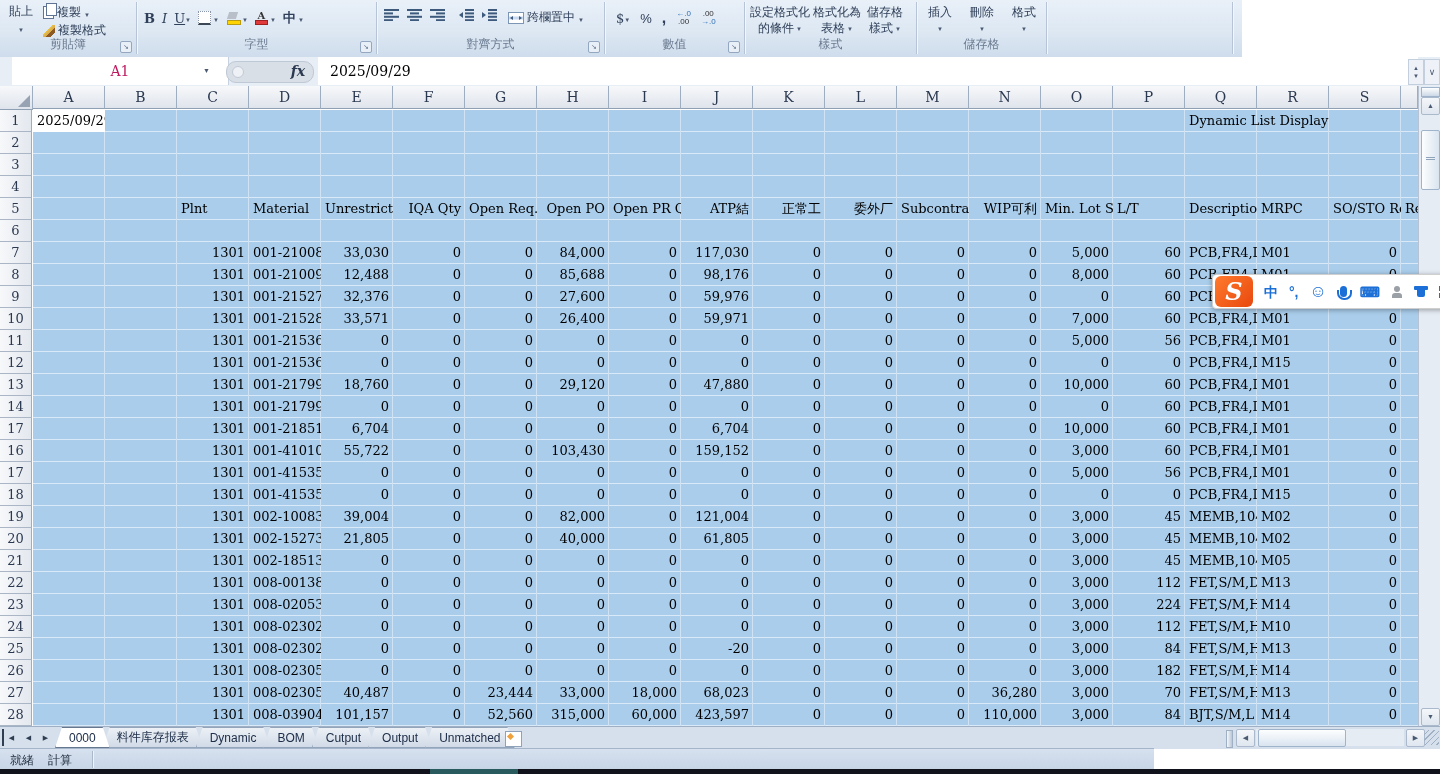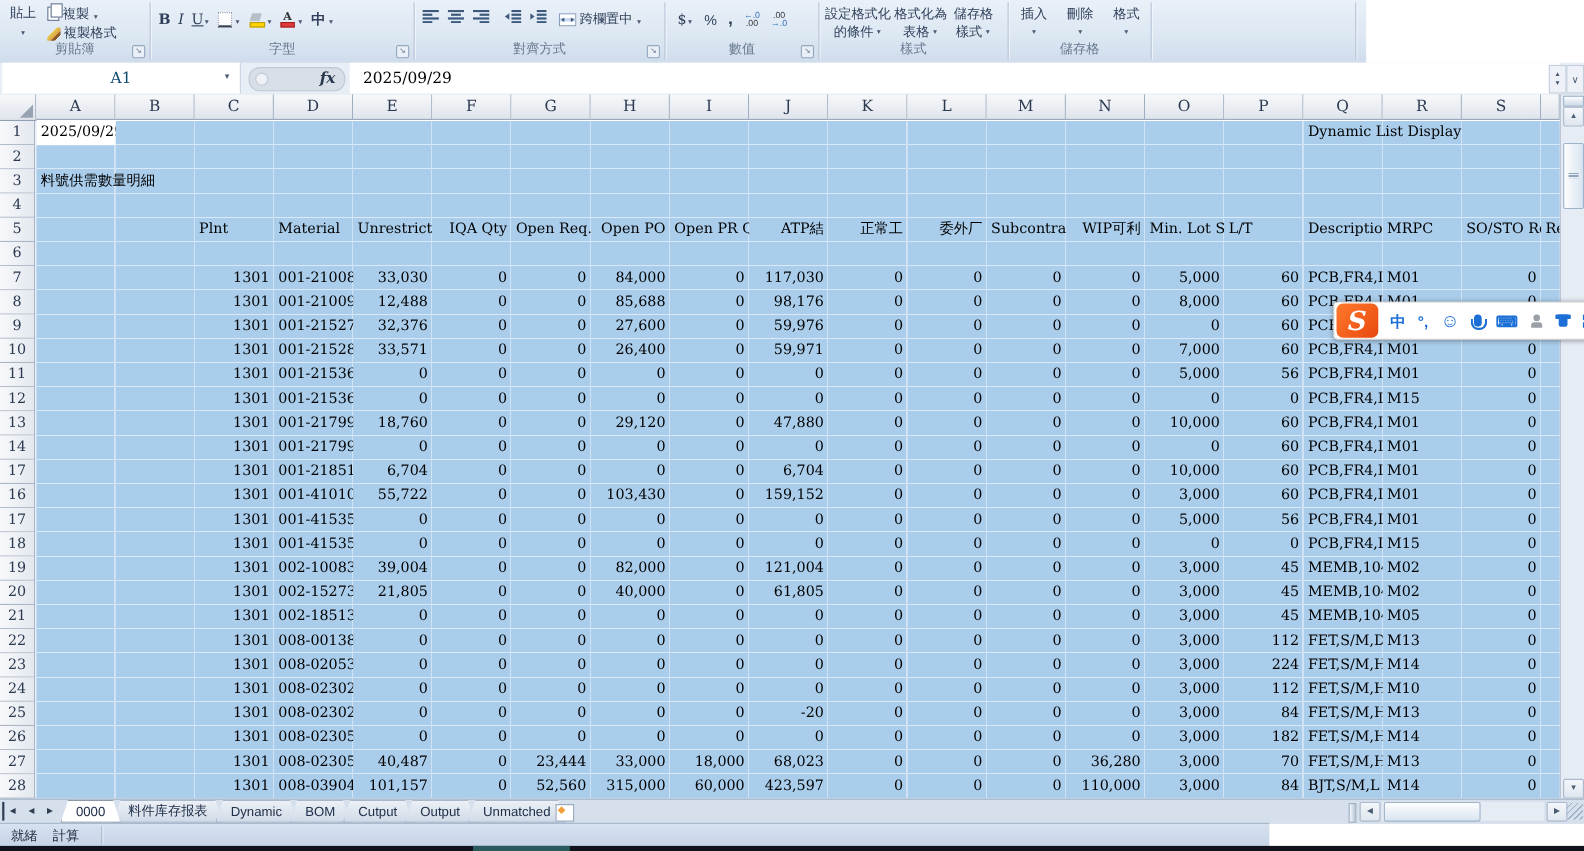--- a/index.html
+++ b/index.html
@@ -33,22 +33,22 @@
   .ic-fontcolor b{width:11px;height:3px;background:#e03a3a;border:1px solid #a02020;}
   .svgic{display:block;}
   .ic-filldown{position:relative;width:13px;height:13px;border:1px solid #7ba0d0;background:#eaf2fb;text-align:center;}
   .ic-filldown::after{content:"▼";font-size:7px;color:#2f6fb8;line-height:12px;}
   .ic-clear{width:13px;height:8px;background:linear-gradient(90deg,#e87fb0 42%,#f5f7fa 42%);border:1px solid #9aa5b5;transform:skewX(-18deg);}
   .decbtn{display:flex;flex-direction:column;line-height:8px;font-size:8px;color:#333;align-items:center;}
   .decbtn em{font-style:normal;color:#2f6fb8;}
   .two{display:flex;flex-direction:column;align-items:center;line-height:14px;}
   
   .fbar{position:absolute;left:0;top:57px;width:1440px;height:29px;background:#e8eef6;border-bottom:1px solid #a8b8cc;}
-  .namebox{position:absolute;left:2px;top:0;width:216px;height:28px;background:#fff;border-right:1px solid #c6d2e1;
-           font-family:"DejaVu Serif",serif;font-size:14px;color:#0c4a6e;text-align:center;line-height:28px;}
+  .namebox{position:absolute;left:12px;top:0;width:216px;height:28px;background:#fff;border-right:1px solid #c6d2e1;
+           font-family:"DejaVu Serif",serif;font-size:14px;color:#be185d;text-align:center;line-height:28px;}
   .nbdd{position:absolute;left:203px;top:10px;font-size:7px;color:#4a5a72;}
   .fpill{position:absolute;left:226px;top:4px;width:86px;height:20px;border-radius:10px;background:#d9dfe7;border:1px solid #bfc8d5;}
   .fpill .circ{position:absolute;left:5px;top:4px;width:10px;height:10px;border-radius:50%;background:#eef1f5;border:1px solid #c2cad6;}
   .fx{position:absolute;right:8px;top:1px;font-family:"DejaVu Serif",serif;font-style:italic;font-weight:bold;font-size:14px;color:#2b3950;}
   .finput{position:absolute;left:318px;top:0;width:1088px;height:28px;background:#fff;
           font-family:"DejaVu Serif",serif;font-size:14px;line-height:28px;padding-left:12px;color:#000;}
   .fspin{position:absolute;left:1408px;top:2px;width:14px;height:24px;display:flex;flex-direction:column;align-items:center;justify-content:center;font-size:6px;color:#4a5a72;line-height:8px;background:#eef2f8;border:1px solid #c3cfdd;}
   .fexp{position:absolute;left:1424px;top:2px;width:14px;height:24px;text-align:center;line-height:24px;font-size:9px;color:#4a5a72;background:#eef2f8;border:1px solid #c3cfdd;}
   
   .sheet{position:absolute;left:0;top:86px;width:1418px;height:640px;background:#fff;}
@@ -391,21 +391,20 @@
         <div class="rowh" style="top: 530px;">24</div>
         <div class="rowh" style="top: 552px;">25</div>
         <div class="rowh" style="top: 574px;">26</div>
         <div class="rowh" style="top: 596px;">27</div>
         <div class="rowh" style="top: 618px;">28</div>
       </div>
     <div class="cells" id="cells">
         <div class="a1bg" style="left: 0px; top: 0px; width: 72px;"></div>
         <div class="cell left" style="left: 0px; top: 0px; width: 72px;">2025/09/29</div>
         <div class="cell center" style="left: 1152px; top: 0px; width: 144px;">Dynamic List Display</div>
-        <div class="cell left" style="left: 0px; top: 44px; width: 320px; overflow: visible;">料號供需數量明細</div>
         <div class="cell left" style="left: 144px; top: 88px; width: 72px;">Plnt</div>
         <div class="cell left" style="left: 216px; top: 88px; width: 72px;">Material</div>
         <div class="cell left" style="left: 288px; top: 88px; width: 72px;">Unrestricte</div>
         <div class="cell right" style="left: 360px; top: 88px; width: 72px;">IQA Qty</div>
         <div class="cell left" style="left: 432px; top: 88px; width: 72px;">Open Req.</div>
         <div class="cell right" style="left: 504px; top: 88px; width: 72px;">Open PO</div>
         <div class="cell left" style="left: 576px; top: 88px; width: 72px;">Open PR Q</div>
         <div class="cell right" style="left: 648px; top: 88px; width: 72px;">ATP結</div>
         <div class="cell right" style="left: 720px; top: 88px; width: 72px;">正常工</div>
         <div class="cell right" style="left: 792px; top: 88px; width: 72px;">委外厂</div>

